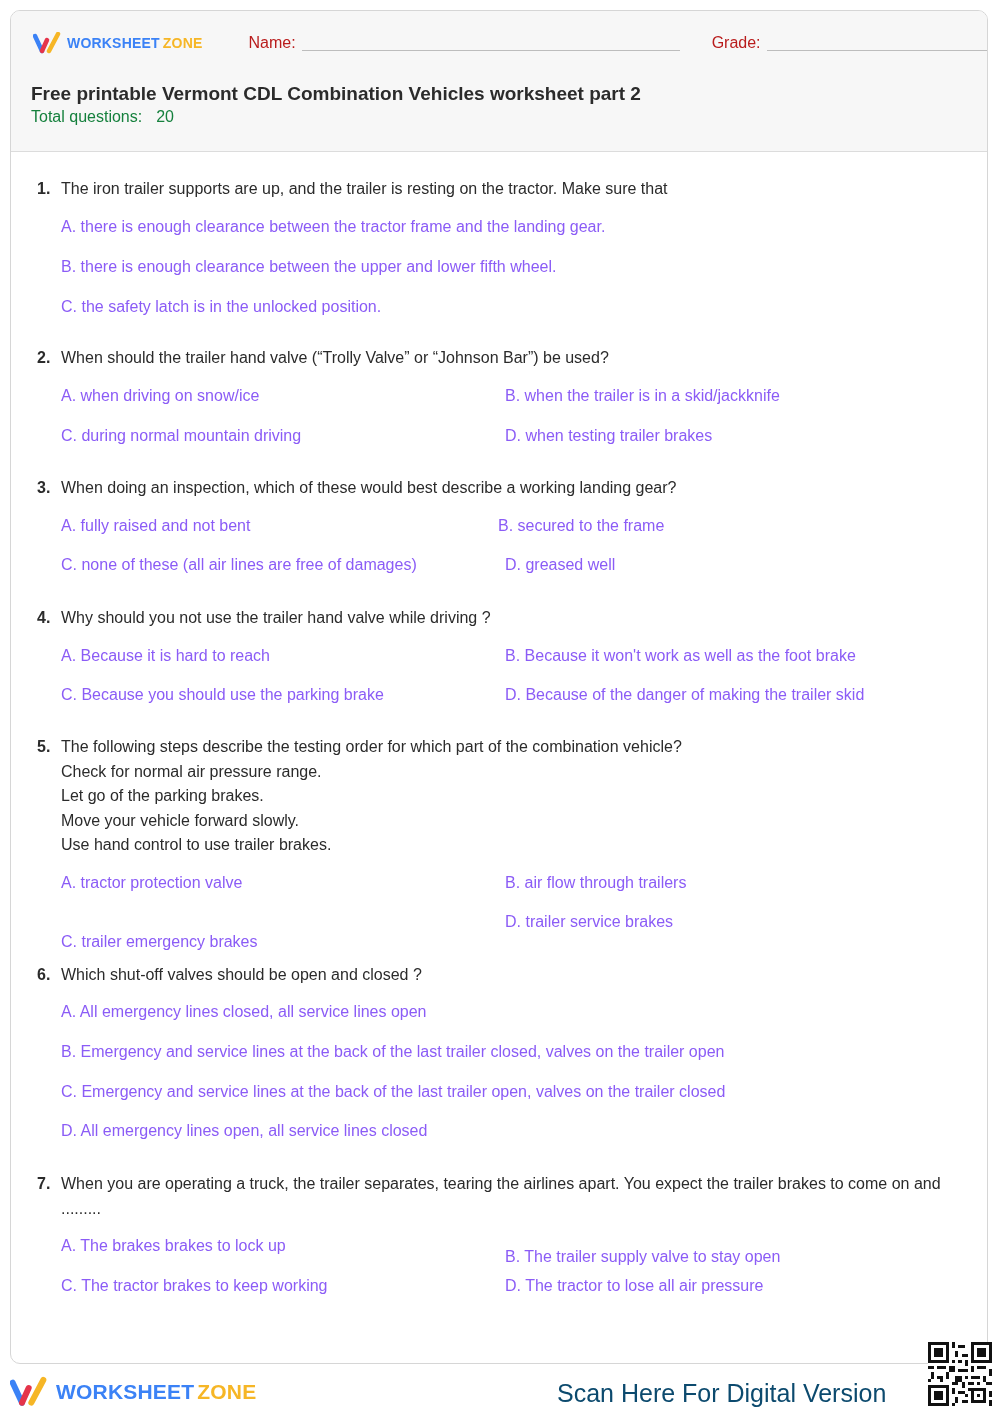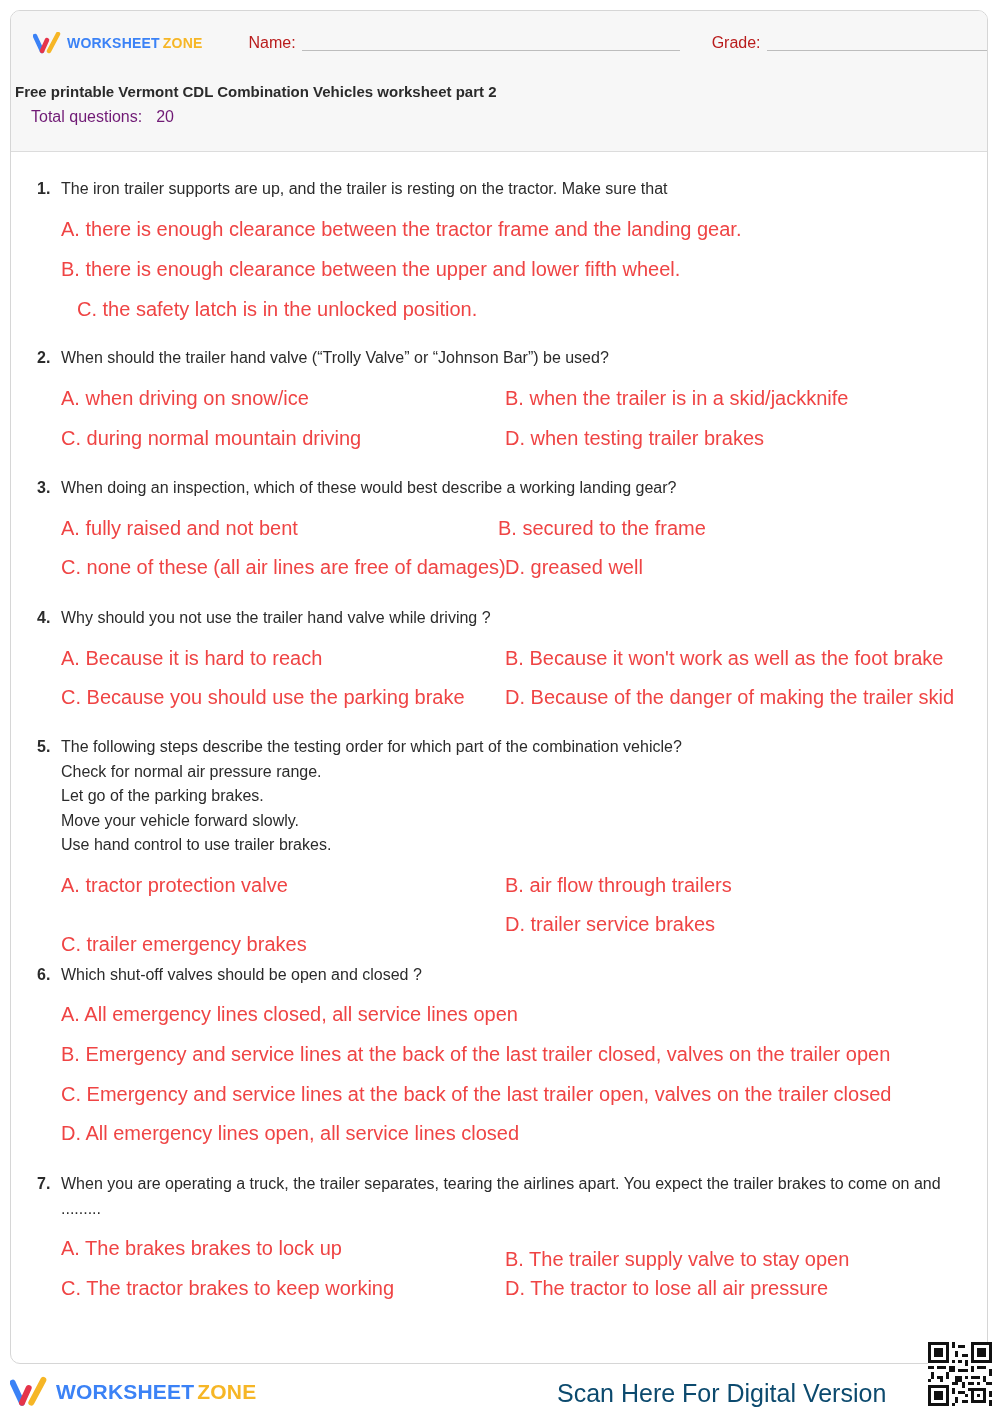--- a/index.html
+++ b/index.html
@@ -19,28 +19,28 @@
     }
     .brand-row { position: absolute; left: 22px; top: 20px; right: 22px; height: 24px; display: flex; align-items: center; }
     .logo { display: flex; align-items: center; }
     .logo svg { display: block; }
     .logo-text { font-size: 14px; font-weight: bold; letter-spacing: 0.2px; margin-left: 4px; }
     .logo-text .w { color: #3b82f6; }
     .logo-text .z { color: #f6b626; margin-left: 3px; }
     .sep { width: 1px; height: 14px; background: #c4c4c4; margin: 0 16px 0 14px; }
     .field-label { font-size: 16px; color: #b91c1c; padding-left: 16px; }
     .line { flex: none; border-bottom: 1px solid #bdbdbd; height: 14px; margin-left: 6px; }
-    .title { position: absolute; left: 4px; top: 72px; font-size: 15px; font-weight: bold; color: #2b2b2b; }
-    .total { position: absolute; left: 20px; top: 97px; font-size: 16px; color: #701a75; }
+    .title { position: absolute; left: 20px; top: 72px; font-size: 19px; font-weight: bold; color: #2b2b2b; }
+    .total { position: absolute; left: 20px; top: 97px; font-size: 16px; color: #15803d; }
     .total .num { margin-left: 14px; }
 
     .q { position: absolute; left: 26px; font-size: 16px; color: #2b2b2b; line-height: 24.5px; }
     .q .qn { position: absolute; left: 0; top: 0; font-weight: bold; }
     .q .qt { margin-left: 24px; width: 880px; }
-    .opt { position: absolute; font-size: 20px; color: #ef4444; white-space: nowrap; }
+    .opt { position: absolute; font-size: 16px; color: #8b5cf6; white-space: nowrap; }
 
     .footer-logo { position: absolute; left: 10px; top: 1376px; display: flex; align-items: center; }
     .footer-logo .logo-text { font-size: 21px; margin-left: 6px; }
     .scan { position: absolute; left: 557px; top: 1379px; font-size: 25px; color: #0c4a6e; }
     .qr { position: absolute; left: 928px; top: 1342px; width: 64px; height: 64px; background: #fff; }
   </style>
 </head>
 <body>
 
 <div class="sheet">
@@ -65,21 +65,21 @@
       <span>Total questions:</span><span class="num">20</span>
     </div>
   </div>
 
   <div class="q" style="top:166px;">
     <span class="qn">1.</span>
     <div class="qt">The iron trailer supports are up, and the trailer is resting on the tractor. Make sure that</div>
   </div>
   <div class="opt" style="left:50px;top:207px;">A. there is enough clearance between the tractor frame and the landing gear.</div>
   <div class="opt" style="left:50px;top:247px;">B. there is enough clearance between the upper and lower fifth wheel.</div>
-  <div class="opt" style="left:66px;top:287px;">C. the safety latch is in the unlocked position.</div>
+  <div class="opt" style="left:50px;top:287px;">C. the safety latch is in the unlocked position.</div>
 
   <div class="q" style="top:335px;">
     <span class="qn">2.</span>
     <div class="qt">When should the trailer hand valve (“Trolly Valve” or “Johnson Bar”) be used?</div>
   </div>
   <div class="opt" style="left:50px;top:376px;">A. when driving on snow/ice</div>
   <div class="opt" style="left:494px;top:376px;">B. when the trailer is in a skid/jackknife</div>
   <div class="opt" style="left:50px;top:416px;">C. during normal mountain driving</div>
   <div class="opt" style="left:494px;top:416px;">D. when testing trailer brakes</div>
 

